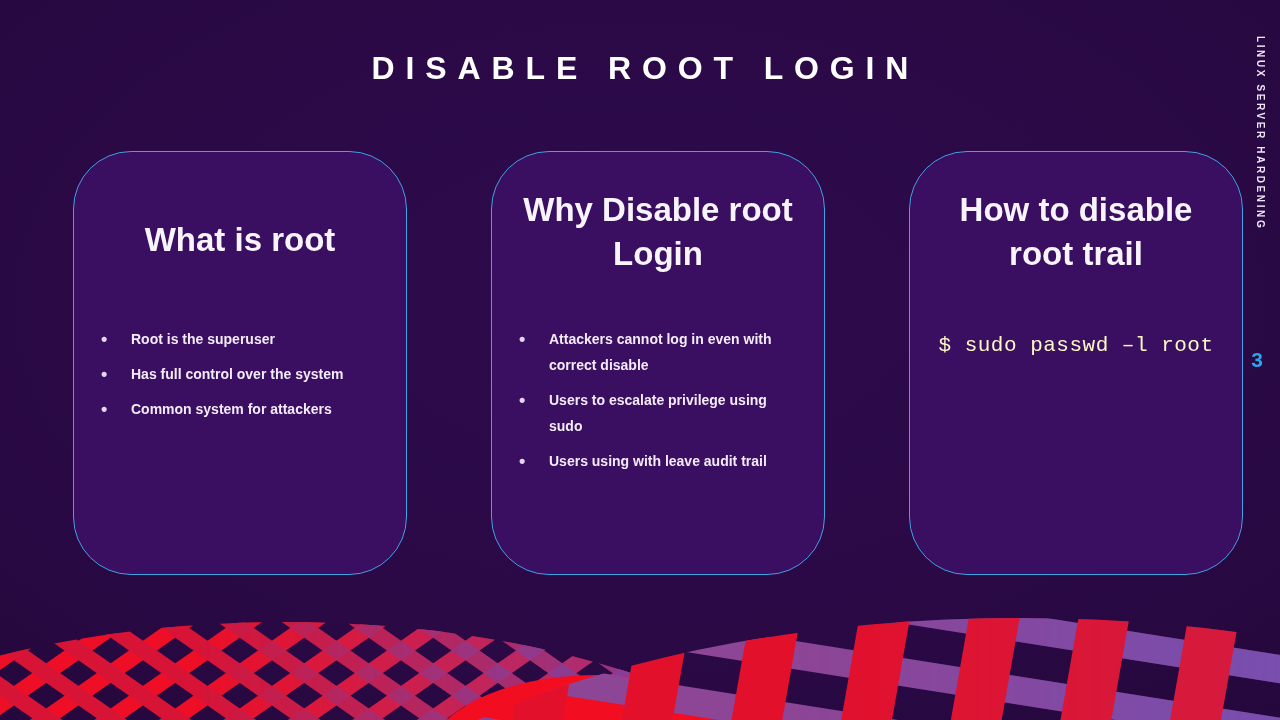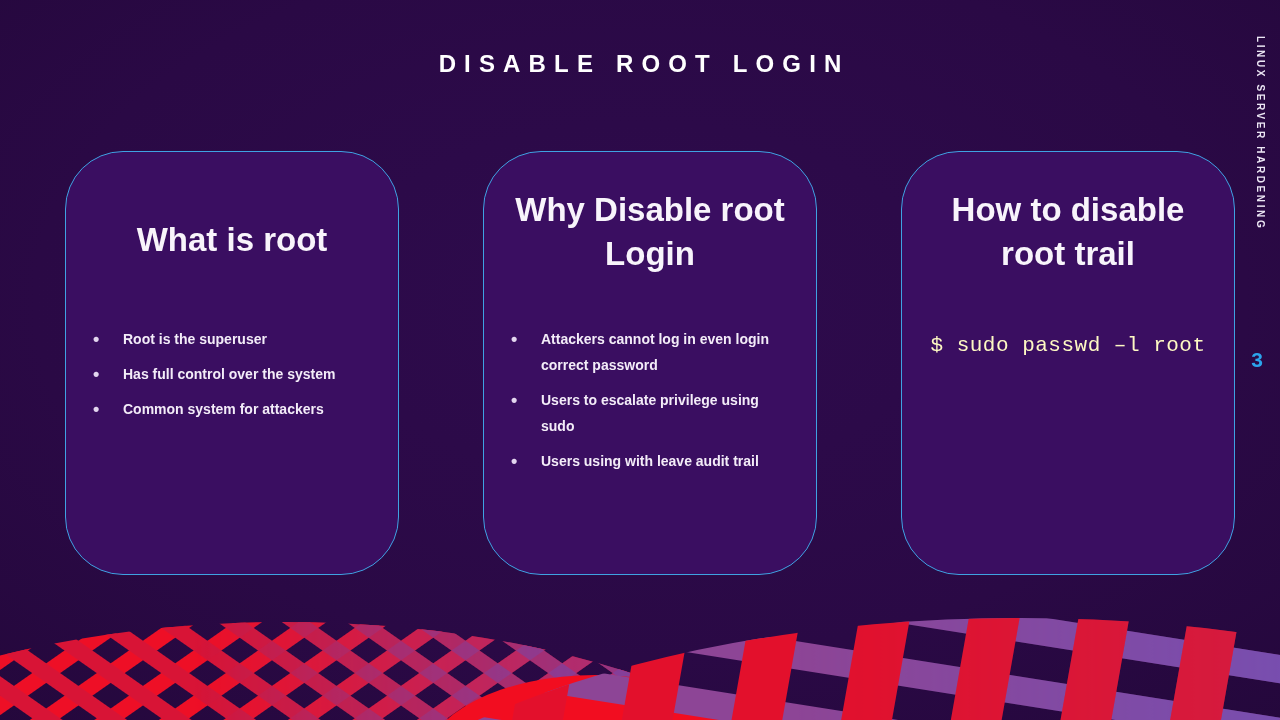--- a/index.html
+++ b/index.html
@@ -7,27 +7,27 @@
     position:relative;
     width:1280px;height:720px;
     overflow:hidden;
     background:radial-gradient(ellipse 1100px 650px at 50% 42%, #2e0b4d 0%, #2a0945 55%, #220738 100%);
     font-family:"Liberation Sans", sans-serif;
   }
   
   .slide-title{
     position:absolute;top:50px;left:0;width:1280px;
     margin:0;text-align:center;
-    color:#ffffff;font-size:24px;font-weight:700;
+    color:#ffffff;font-size:32px;font-weight:700;
     letter-spacing:0.34em;text-indent:0.34em;
     white-space:nowrap;
   }
   
   .cards{
-    position:absolute;left:65px;top:151px;
+    position:absolute;left:73px;top:151px;
     width:1170px;height:424px;
     display:flex;gap:84px;
   }
   .card{
     box-sizing:border-box;
     width:334px;height:424px;
     background:#3a0e61;
     border:1.5px solid #3fa2e2;
     border-radius:58px;
     position:relative;
@@ -97,21 +97,21 @@
       <ul class="bullets">
         <li>Root is the superuser</li>
         <li>Has full control over the system</li>
         <li>Common system for attackers</li>
       </ul>
     </section>
 
     <section class="card">
       <h2 class="card-title">Why Disable root Login</h2>
       <ul class="bullets">
-        <li>Attackers cannot log in even login correct password</li>
+        <li>Attackers cannot log in even with correct disable</li>
         <li>Users to escalate privilege using sudo</li>
         <li>Users using with leave audit trail</li>
       </ul>
     </section>
 
     <section class="card">
       <h2 class="card-title">How to disable root trail</h2>
       <div class="command">$ sudo passwd –l root</div>
     </section>
 

